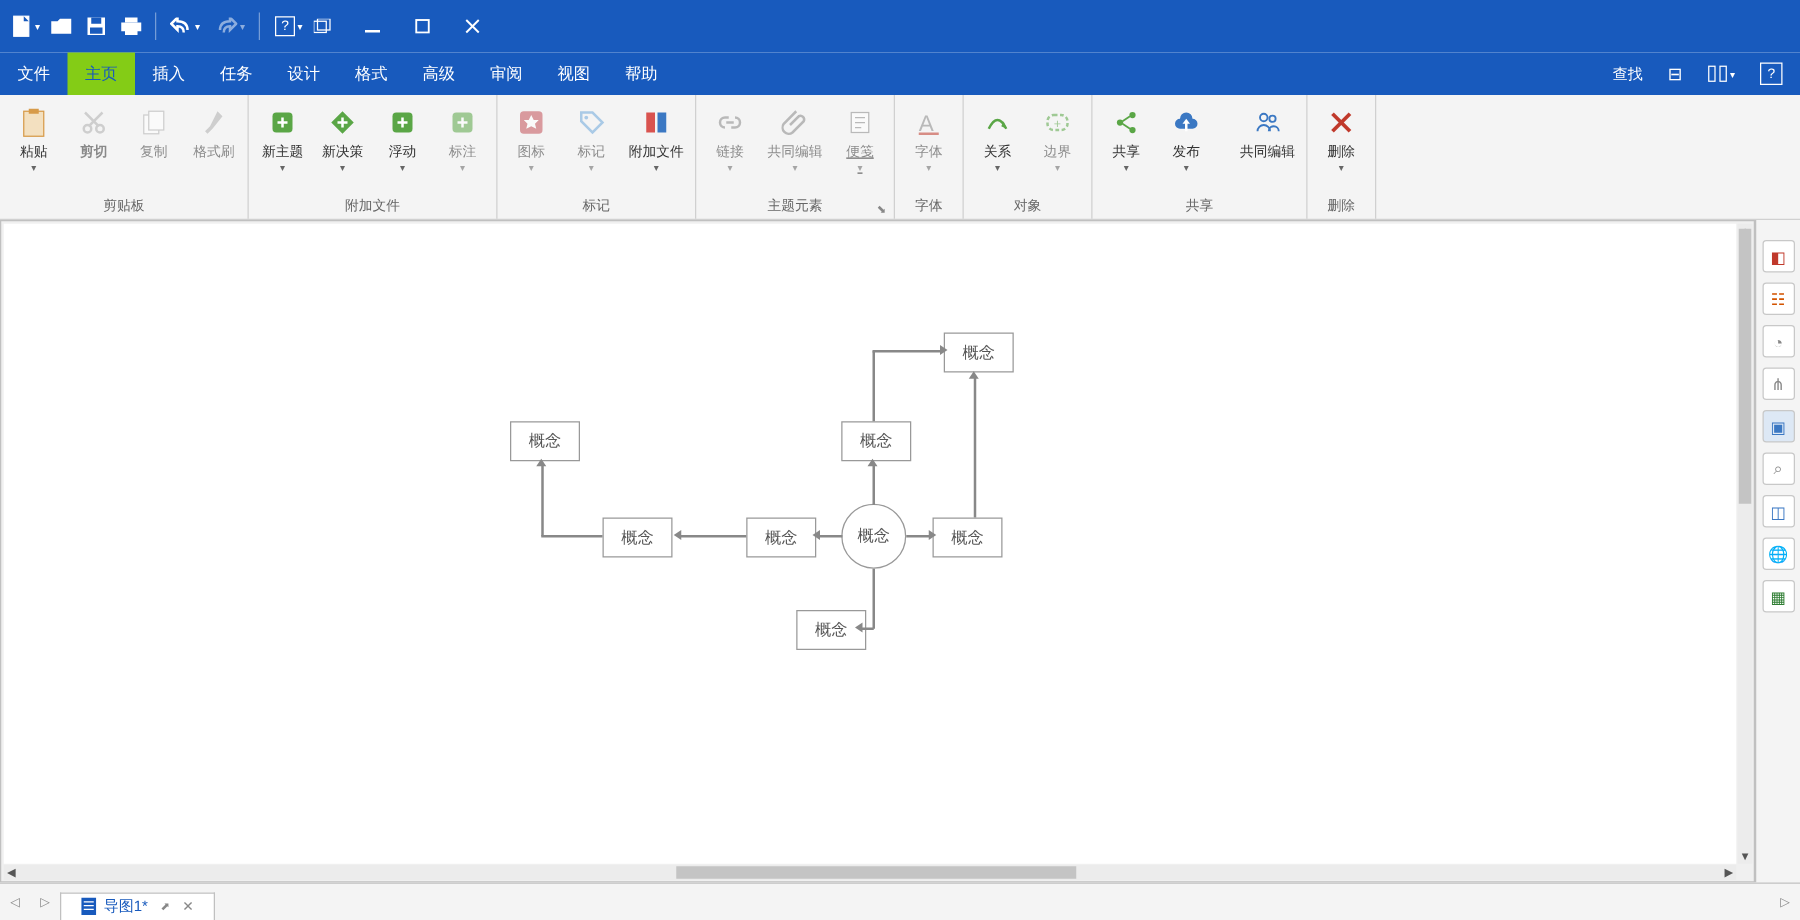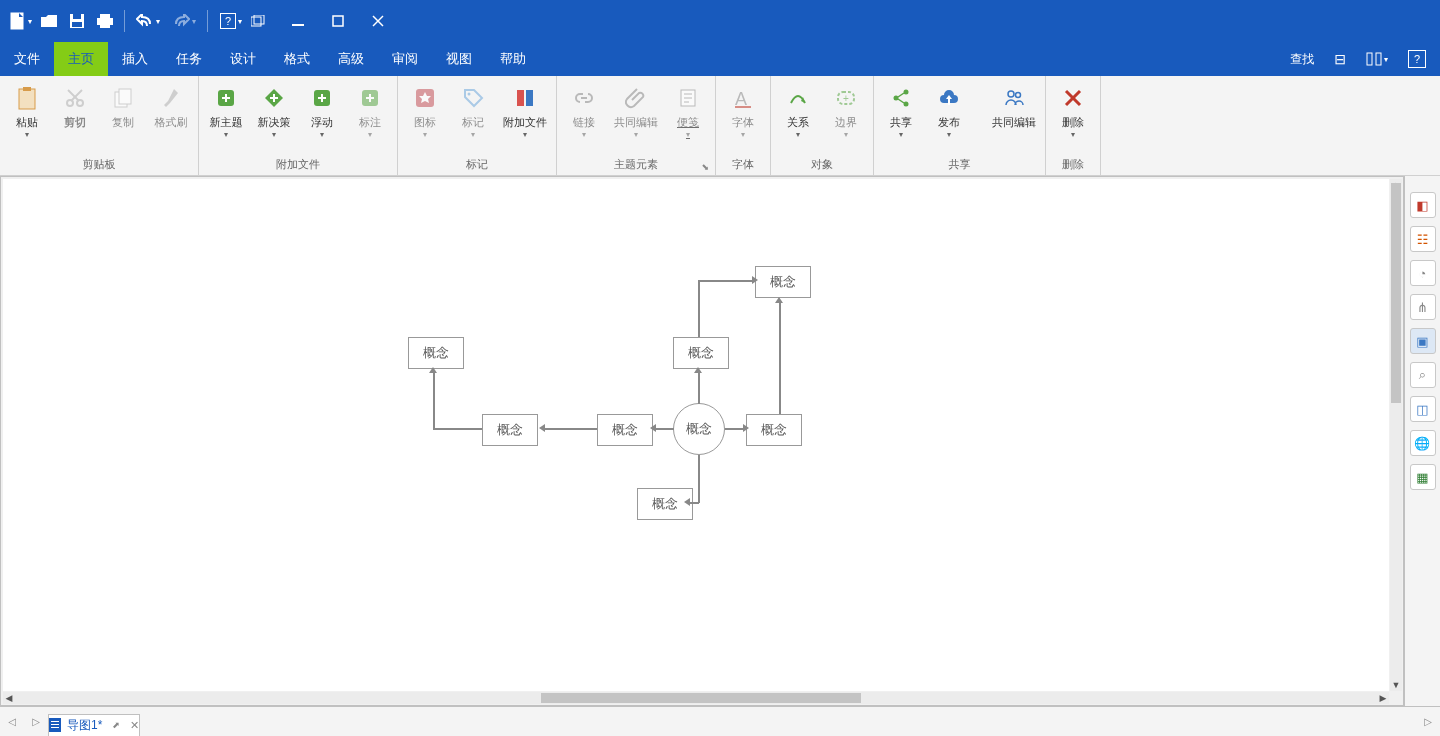--- a/index.html
+++ b/index.html
@@ -47,21 +47,21 @@
 .node-box { position: absolute; border: 1px solid #999; padding: 6px 14px; background: #fff; color: #555; font-size: 13px; }
 .node-circle { position: absolute; border: 1px solid #999; width: 52px; height: 52px; border-radius: 50%; display: flex; align-items: center; justify-content: center; color: #555; font-size: 13px; background: #fff; }
 .arrow-line { position: absolute; background: #888; }
 .arrow-head { position: absolute; width: 0; height: 0; }
 
 .right-rail { position: absolute; top: 176px; right: 0; width: 36px; bottom: 30px; background: #f4f4f4; border-left: 1px solid #c0c0c0; display: flex; flex-direction: column; align-items: center; padding-top: 16px; gap: 8px; }
 .rail-btn { width: 26px; height: 26px; display: flex; align-items: center; justify-content: center; border: 1px solid #c8c8c8; background: #fff; border-radius: 3px; cursor: pointer; font-size: 13px; }
 
 .tabbar { position: absolute; left: 0; right: 0; bottom: 0; height: 30px; background: #f4f4f4; border-top: 1px solid #c0c0c0; display: flex; align-items: center; }
 .tab-scroll { width: 24px; height: 100%; display: flex; align-items: center; justify-content: center; color: #888; cursor: pointer; font-size: 10px; }
-.doc-tab { height: 22px; display: flex; align-items: center; padding: 0 0; gap: 6px; border: 1px solid #c0c0c0; border-bottom: none; background: #fff; color: #185abd; font-size: 12px; margin-top: 6px; }
+.doc-tab { height: 22px; display: flex; align-items: center; padding: 0 16px; gap: 6px; border: 1px solid #c0c0c0; border-bottom: none; background: #fff; color: #185abd; font-size: 12px; margin-top: 6px; }
 .doc-tab .tab-expand { font-size: 9px; color: #888; margin-left: 4px; cursor: pointer; }
 .doc-tab .tab-close { font-size: 11px; color: #888; margin-left: 4px; cursor: pointer; }
 
 svg { display: block; }
 </style>
 </head>
 <body>
 
 <div class="titlebar">
   <div class="qat">

